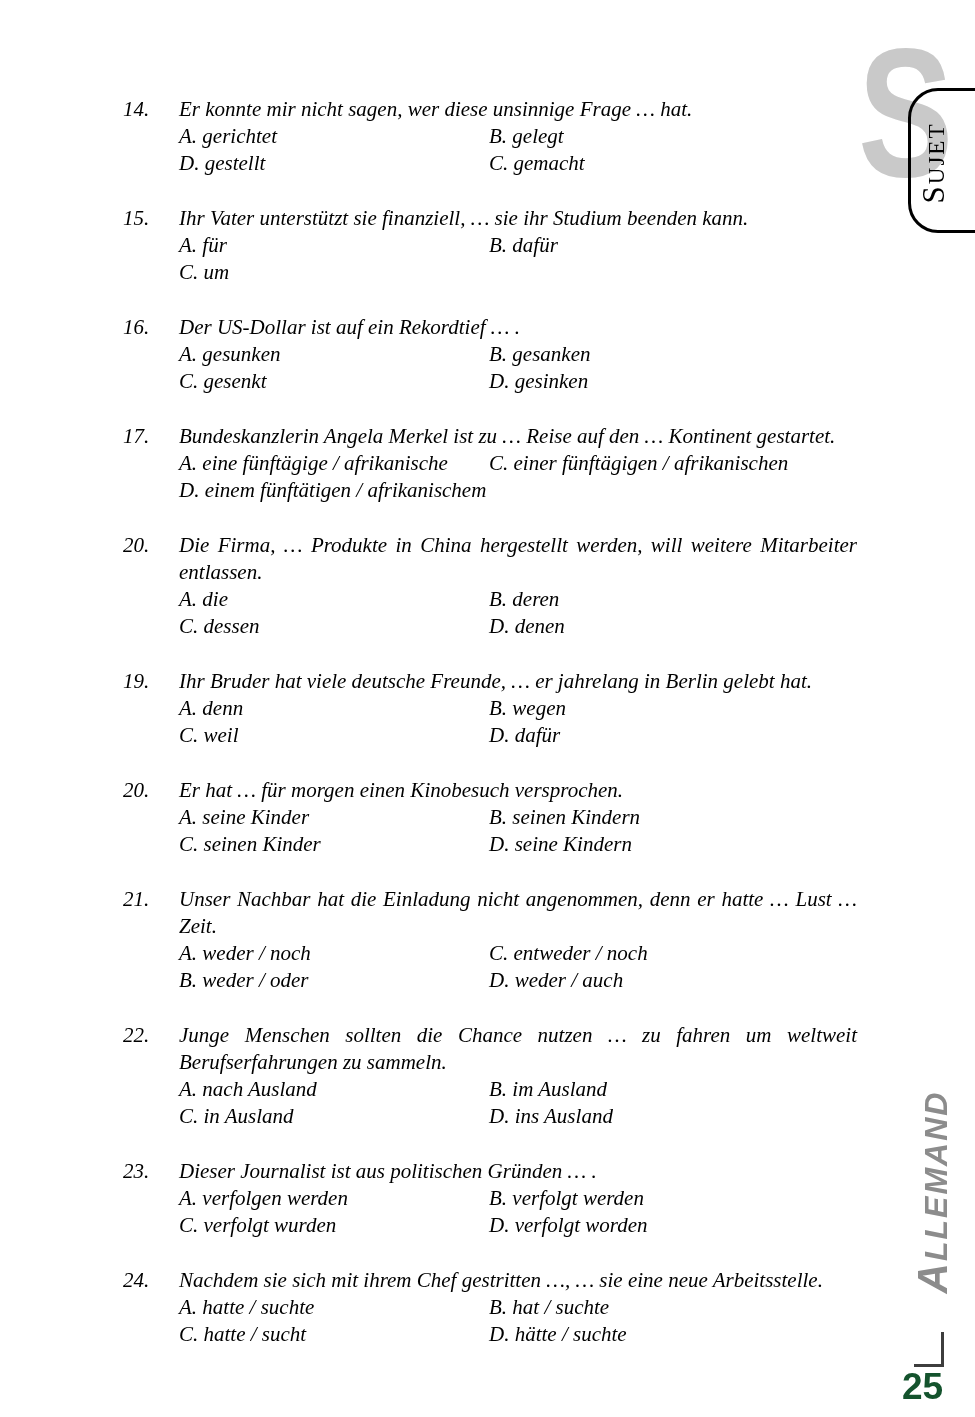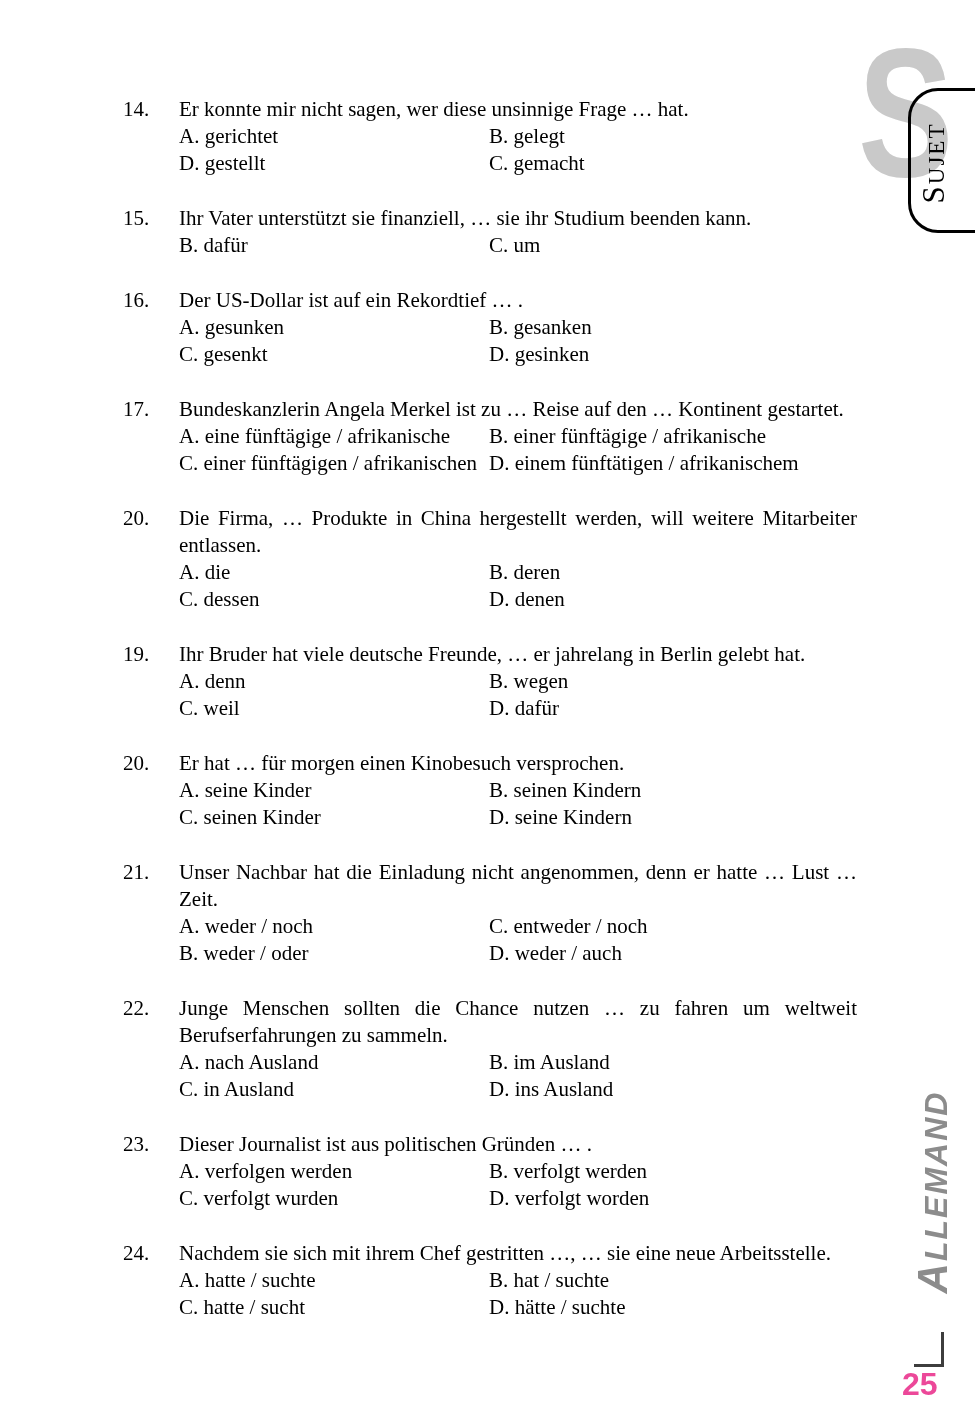--- a/index.html
+++ b/index.html
@@ -13,21 +13,21 @@
   }
 
   
   .content {
     position: absolute;
     left: 123px; top: 96px;
     width: 734px;
     font-size: 21px;
     line-height: 27px;
   }
-  .question { display: flex; margin-bottom: 28px; }
+  .question { display: flex; margin-bottom: 28px; font-style: italic; }
   .qnum { width: 44px; flex: none; }
   .qbody { flex: 1; min-width: 0; margin-left: 12px; }
   .qtext { text-align: justify; }
   .opts { display: grid; grid-template-columns: 310px 1fr; }
   .opt { white-space: nowrap; }
 
   
   .watermark-s {
     position: absolute;
     left: 858px; top: 21px;
@@ -87,23 +87,23 @@
     position: absolute;
     left: 914px; top: 1364px;
     width: 30px; height: 3px;
     background: #3d3d3d;
   }
   .page-number {
     position: absolute;
     left: 902px; top: 1368px;
     font-family: "Liberation Sans", sans-serif;
     font-weight: bold;
-    font-size: 32px;
+    font-size: 37px;
     line-height: 1;
-    color: #ec4899;
+    color: #14532d;
   }
 </style>
 </head>
 <body>
 
 <div class="watermark-s">S</div>
 <div class="sujet-box"></div>
 <div class="sujet-label"><span class="cap">S</span><span class="rest">UJET</span></div>
 
 <div class="allemand-label"><span class="cap">A</span><span class="rest">LLEMAND</span></div>
@@ -125,20 +125,21 @@
         <div class="opt">C. gemacht</div>
       </div>
     </div>
   </div>
 
   <div class="question">
     <div class="qnum">15.</div>
     <div class="qbody">
       <div class="qtext">Ihr Vater unterstützt sie finanziell, … sie ihr Studium beenden kann.</div>
       <div class="opts">
+        <div class="opt">A. für</div>
         <div class="opt">B. dafür</div>
         <div class="opt">C. um</div>
       </div>
     </div>
   </div>
 
   <div class="question">
     <div class="qnum">16.</div>
     <div class="qbody">
       <div class="qtext">Der US-Dollar ist auf ein Rekordtief … .</div>
@@ -150,21 +151,20 @@
       </div>
     </div>
   </div>
 
   <div class="question">
     <div class="qnum">17.</div>
     <div class="qbody">
       <div class="qtext">Bundeskanzlerin Angela Merkel ist zu … Reise auf den … Kontinent gestartet.</div>
       <div class="opts">
         <div class="opt">A. eine fünftägige / afrikanische</div>
-        <div class="opt">B. einer fünftägige / afrikanische</div>
         <div class="opt">C. einer fünftägigen / afrikanischen</div>
         <div class="opt">D. einem fünftätigen / afrikanischem</div>
       </div>
     </div>
   </div>
 
   <div class="question">
     <div class="qnum">20.</div>
     <div class="qbody">
       <div class="qtext">Die Firma, … Produkte in China hergestellt werden, will weitere Mitarbeiter entlassen.</div>

